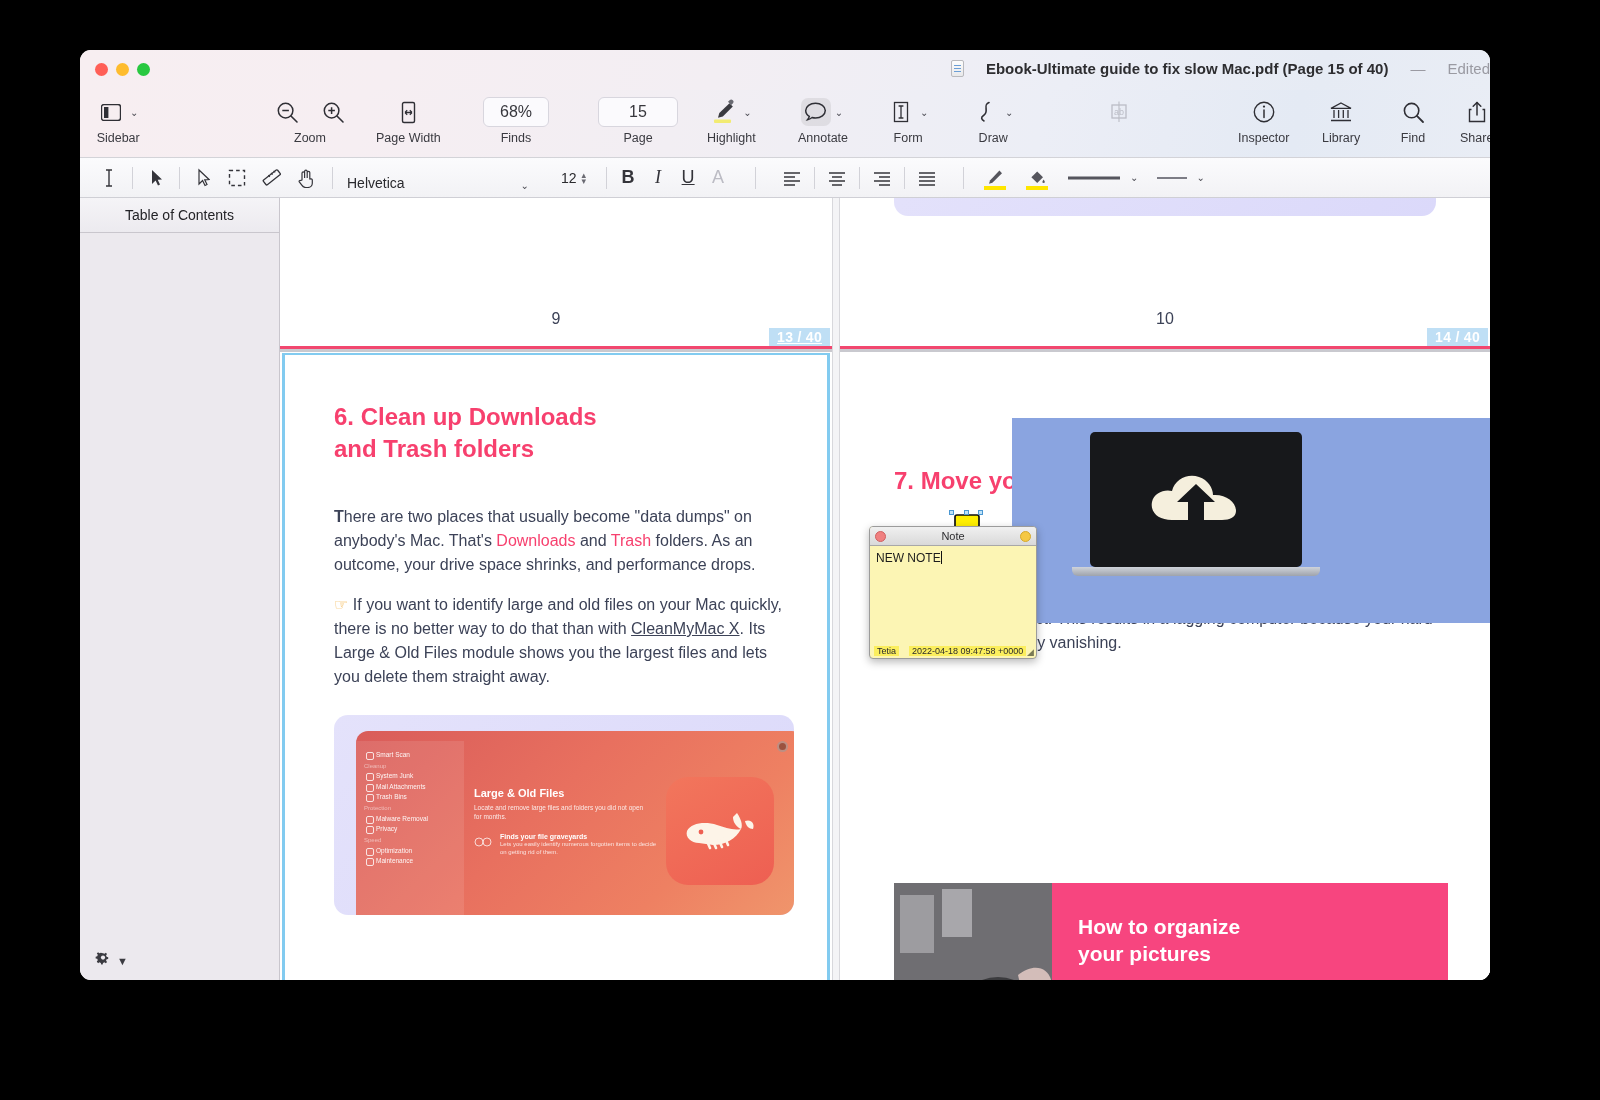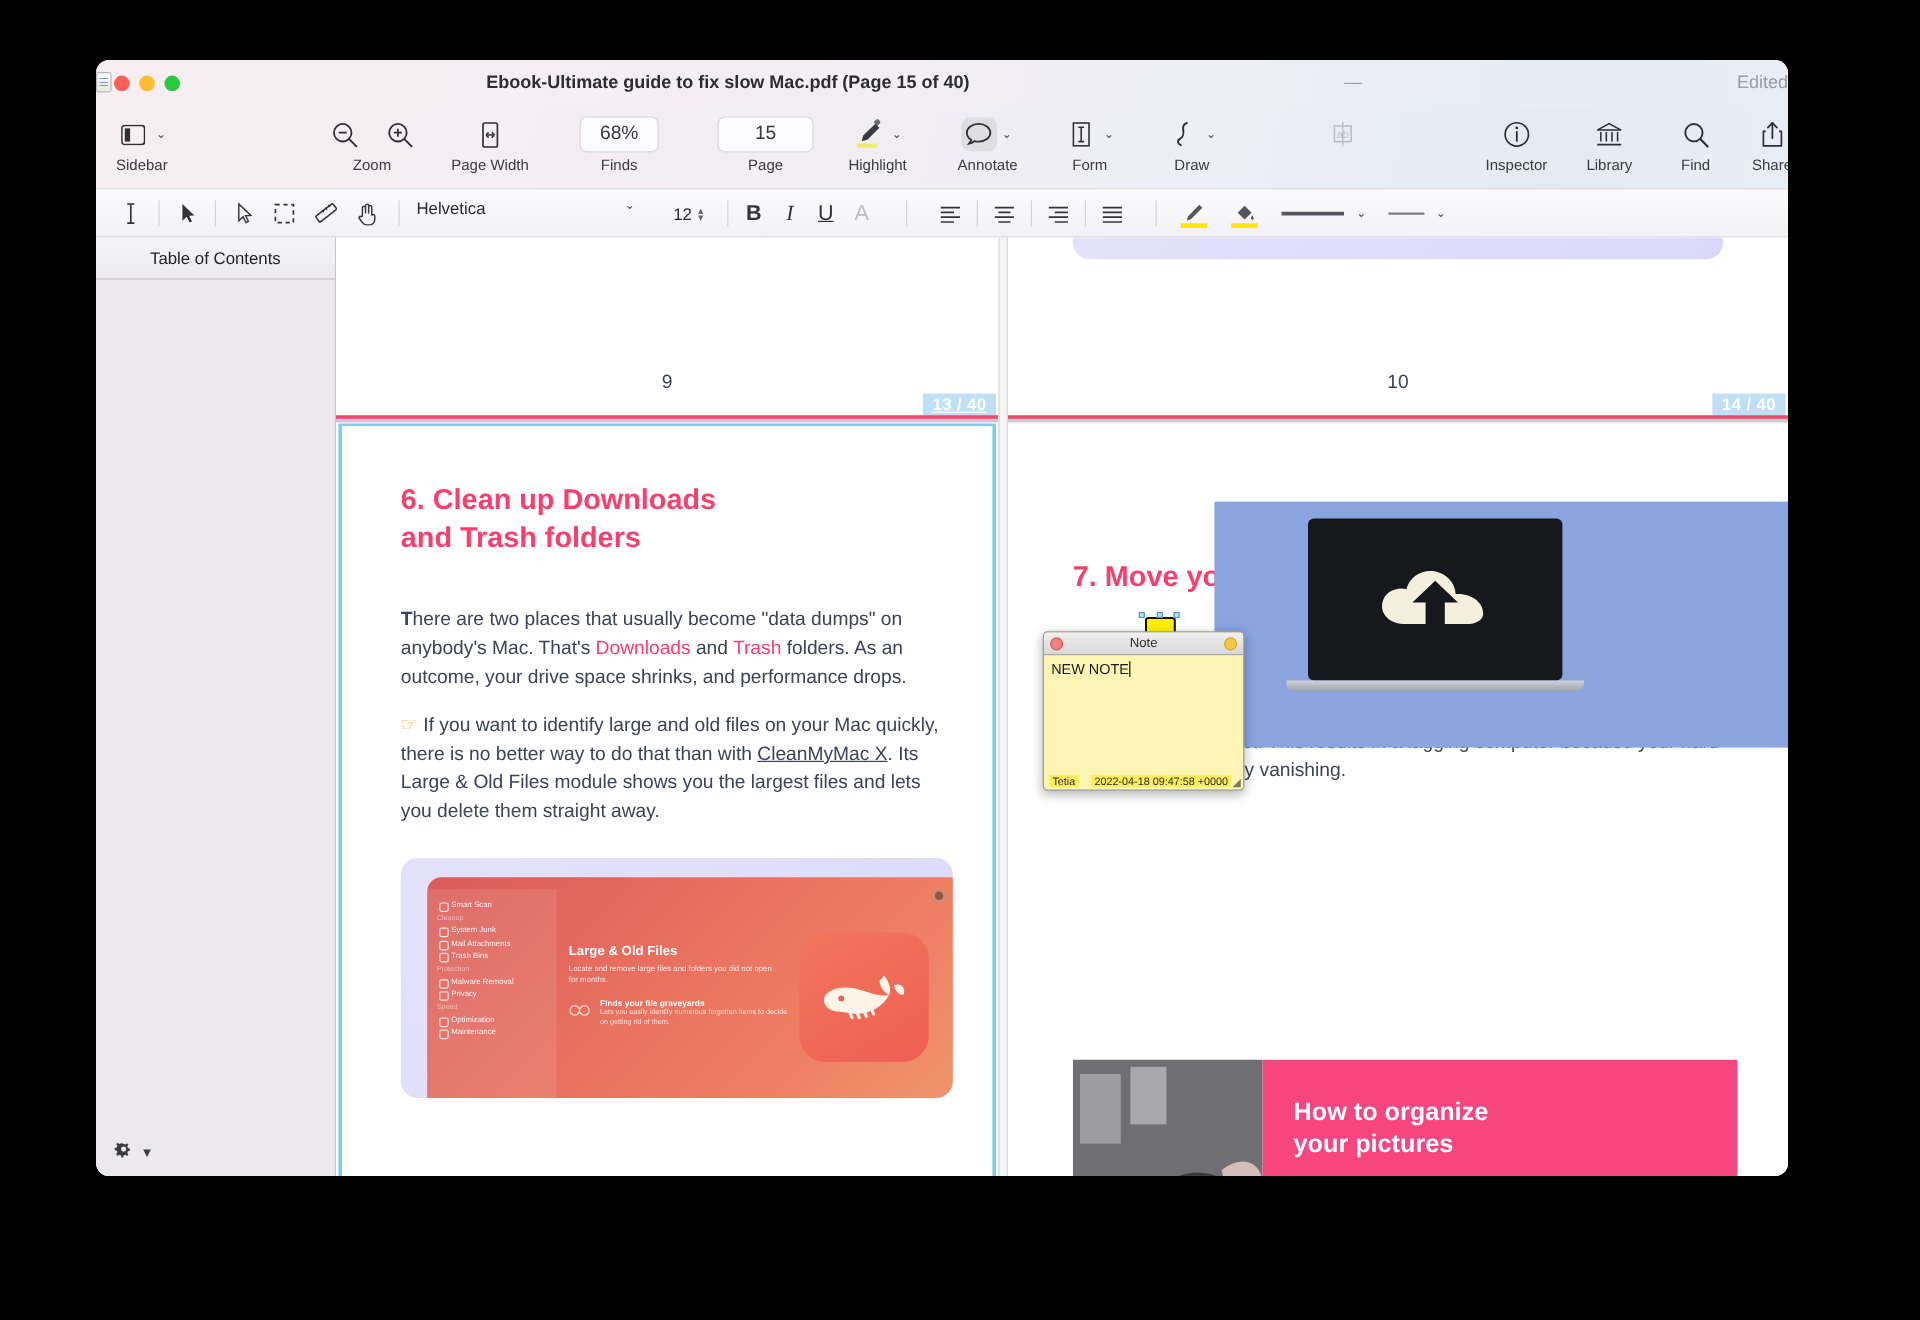--- a/index.html
+++ b/index.html
@@ -30,22 +30,22 @@
   .traffic {
     position: absolute; top: 13px;
     width: 13px; height: 13px; border-radius: 50%;
   }
   .tl-close  { left: 15px; background:#ff5f57; }
   .tl-min    { left: 36px; background:#febc2e; }
   .tl-max    { left: 57px; background:#28c840; }
 
   #title-wrap {
     position: absolute; left: 0; right: 0; top: 10px;
-    display: flex; align-items: center; justify-content: space-between;
-    gap: 3px;
+    display: flex; align-items: center; justify-content: flex-end;
+    gap: 22px;
     font-size: 15px; font-weight: bold; color: #2d2d30;
     white-space: nowrap;
   }
   #doc-icon {
     width: 13px; height: 17px;
     background: linear-gradient(180deg,#fdfdfd,#e8e8ea);
     border: 1px solid #b9b9bd; border-radius: 2px;
     position: relative; display:inline-block;
   }
   #doc-icon::after {
@@ -84,21 +84,21 @@
   
   #formatbar {
     position: relative; height: 40px;
     background: linear-gradient(180deg,#fbfbfd,#f2f2f5);
     border-bottom: 1px solid #cfcfd5;
     display: flex; align-items: center;
   }
   .fb-btn { width: 34px; height: 30px; display:flex; align-items:center; justify-content:center; }
   .fb-sep { width:1px; height:22px; background:#d2d2d8; margin: 0 6px; }
   #font-select {
-    width: 200px; height: 26px; display:flex; align-items:flex-start;
+    width: 200px; height: 26px; display:flex; align-items:flex-end;
     justify-content: space-between; padding: 0 8px;
     font-size: 14px; color: #2a2a2e;
   }
   #font-size { display:flex; align-items:center; gap:5px; font-size:14px; color:#2a2a2e; }
   .stepper { display:flex; flex-direction:column; line-height:6px; font-size:9px; color:#6a6a72; }
   .style-btn { font-size: 18px; color: #34343a; width:30px; text-align:center; }
   .style-btn.dim { color:#bcbcc4; }
   .align-btn { width: 32px; display:flex; align-items:center; justify-content:center; }
   .align-btn svg { display:block; }
   .pen-btn { position: relative; width: 30px; height: 30px; display:flex; align-items:center; justify-content:center; }

